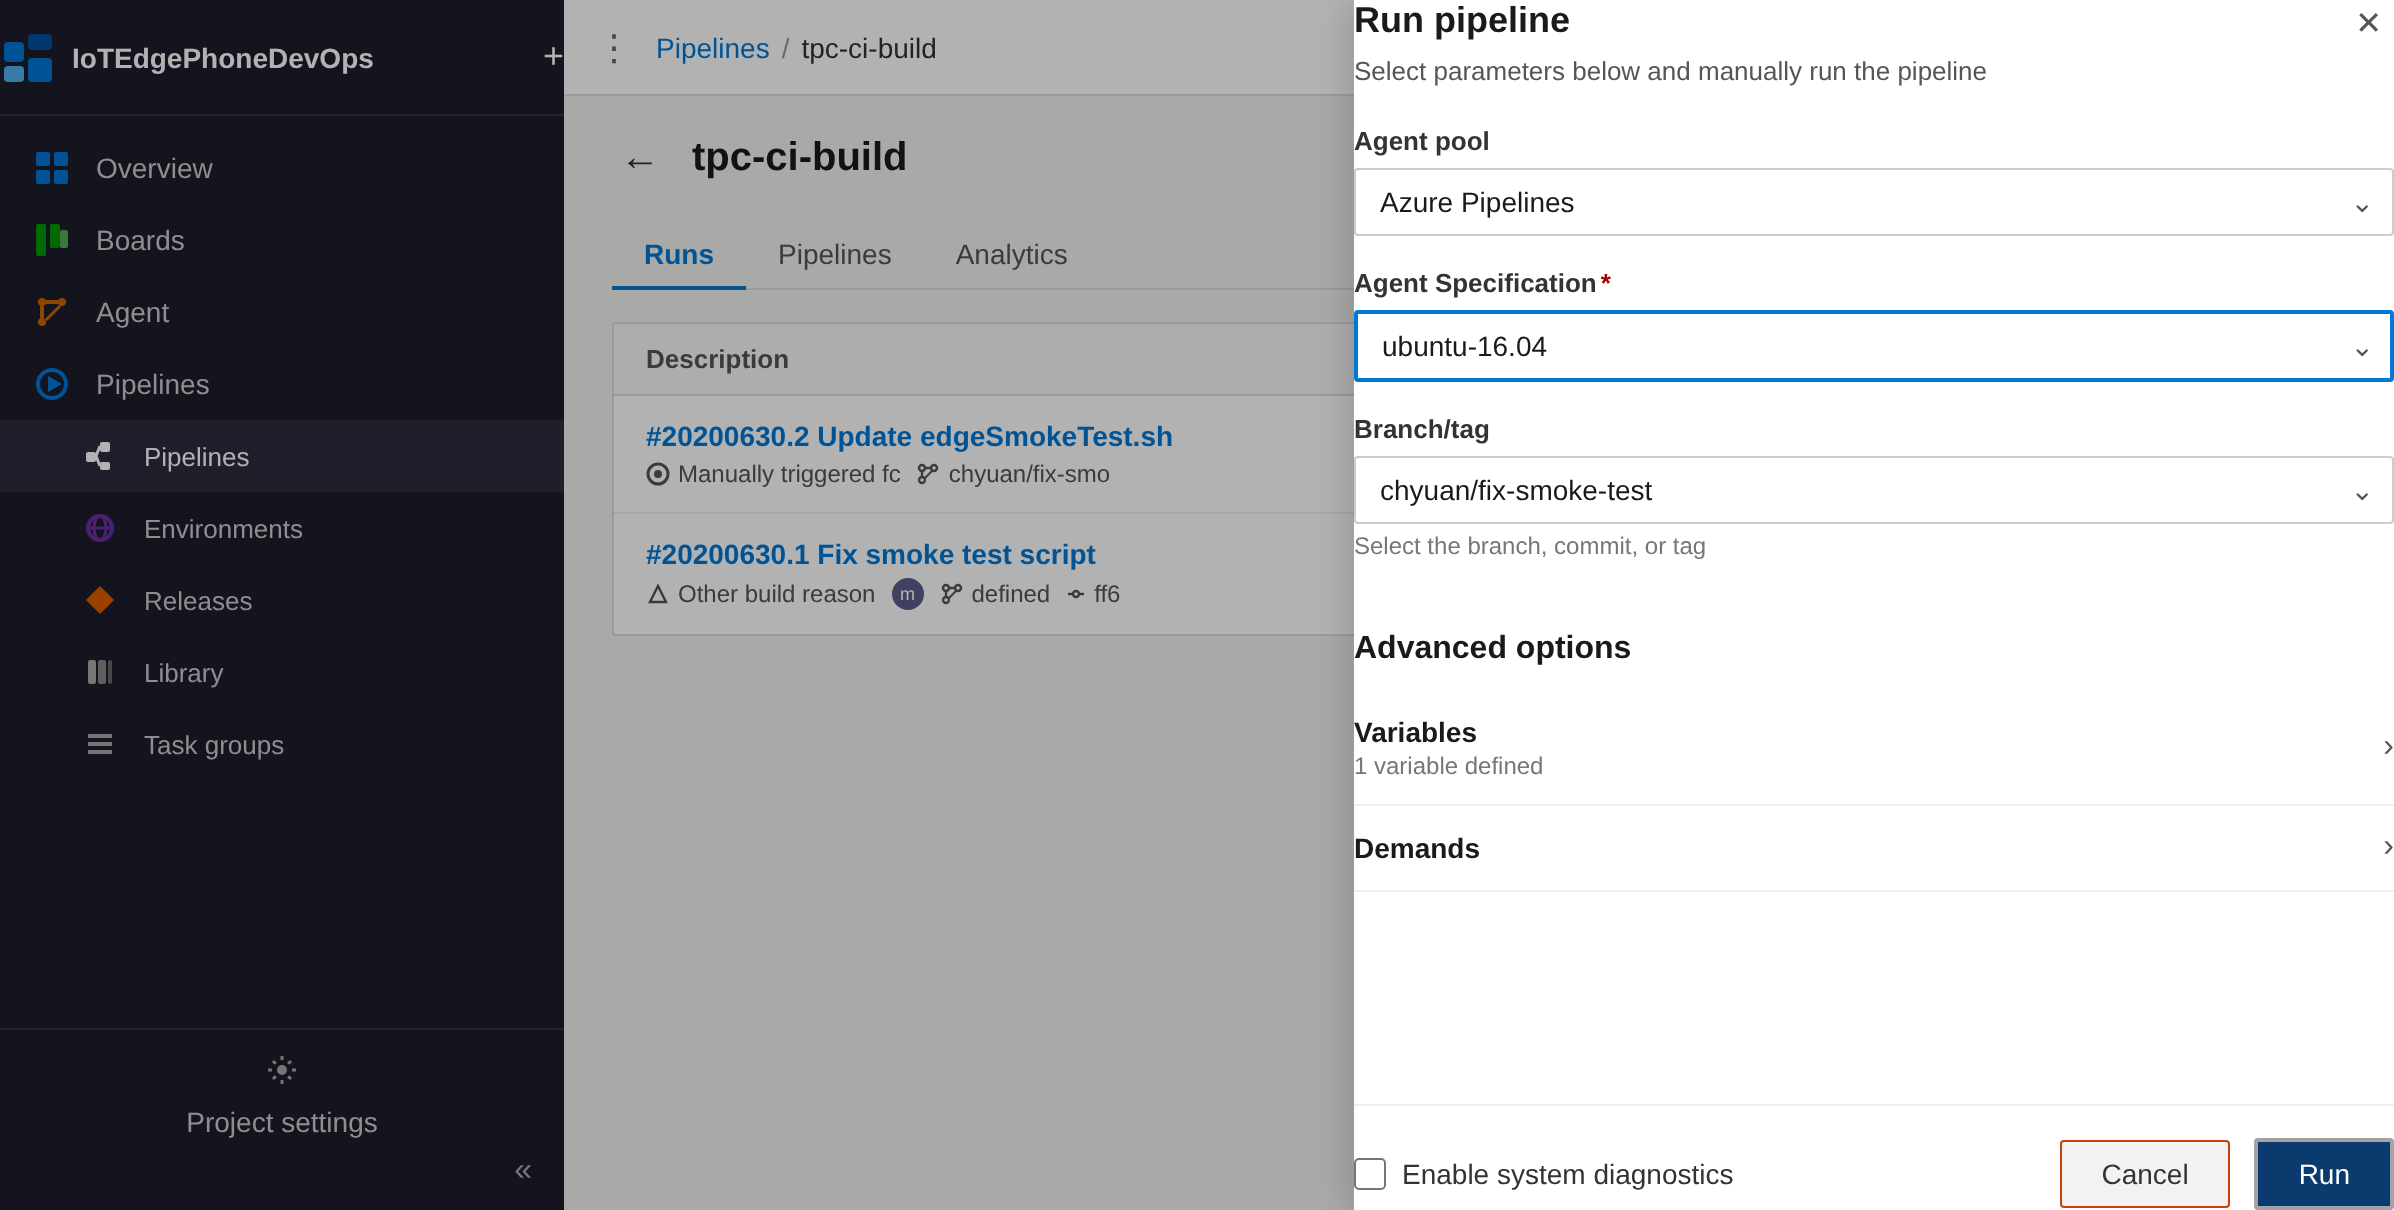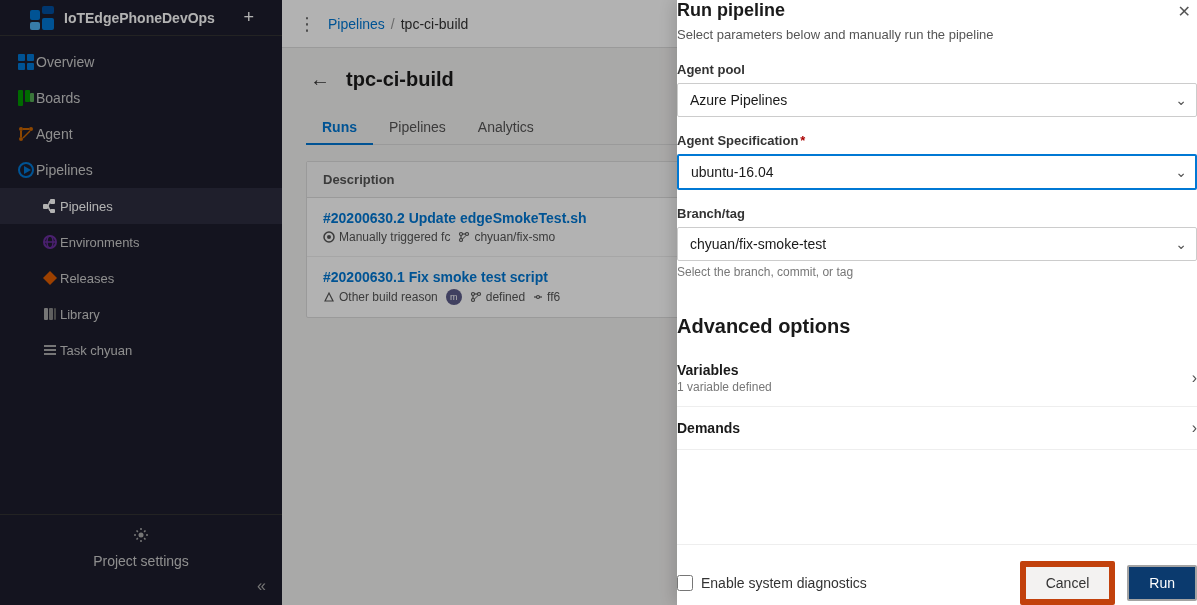--- a/index.html
+++ b/index.html
@@ -12,22 +12,22 @@
       background: #1e1e2d;
       display: flex;
       flex-direction: column;
       height: 100%;
       color: #fff;
     }
 
     .sidebar-header {
       display: flex;
       align-items: center;
-      padding: 0 28px;
-      height: 36px;
+      padding: 0 0;
+      height: 58px;
       background: #1e1e2d;
       border-bottom: 1px solid #333;
       gap: 8px;
     }
 
     .sidebar-logo {
       width: 28px;
       height: 28px;
       flex-shrink: 0;
     }
@@ -51,20 +51,21 @@
     .sidebar-nav {
       flex: 1;
       overflow-y: auto;
       padding: 8px 0;
     }
 
     .sidebar-item {
       display: flex;
       align-items: center;
       padding: 8px 16px;
+      gap: 12px;
       cursor: pointer;
       color: #ccc;
       font-size: 14px;
       transition: background 0.1s;
     }
 
     .sidebar-icon {
       width: 20px;
       height: 20px;
       display: flex;
@@ -323,21 +324,21 @@
       color: #555;
     }
 
     .form-hint {
       font-size: 12px;
       color: #777;
       margin-top: 4px;
     }
 
     .section-title {
-      font-size: 20px;
+      font-size: 16px;
       font-weight: 600;
       color: #1a1a1a;
       margin: 20px 0 12px;
     }
 
     .expand-row {
       display: flex;
       align-items: center;
       justify-content: space-between;
       padding: 12px 0;
@@ -386,21 +387,21 @@
       border: none;
       border-radius: 2px;
       cursor: pointer;
       font-size: 14px;
       font-weight: 500;
     }
 
     .btn-cancel {
       background: #f3f2f1;
       color: #333;
-      border: 6px solid #c2410c;
+      border: 1px solid #c2410c;
     }
 
     .btn-run {
       background: #0b3a6e;
       color: #fff;
       border: 2px solid #a3a3a3;
     }
 
     
     .sidebar-item.sub-active {
@@ -524,21 +525,21 @@
     </div>
 
     <div class="sidebar-item sub">
       <span class="sidebar-icon">
         <svg width="16" height="16" viewBox="0 0 16 16" fill="none">
           <line x1="2" y1="4" x2="14" y2="4" stroke="#aaa" stroke-width="2"></line>
           <line x1="2" y1="8" x2="14" y2="8" stroke="#aaa" stroke-width="2"></line>
           <line x1="2" y1="12" x2="14" y2="12" stroke="#aaa" stroke-width="2"></line>
         </svg>
       </span>
-      <span>Task chyuan</span>
+      <span>Task groups</span>
     </div>
   </div>
 
   <div class="sidebar-footer">
     <span class="sidebar-icon">
       <svg width="16" height="16" viewBox="0 0 16 16" fill="none">
         <circle cx="8" cy="8" r="2.5" fill="#aaa"></circle>
         <path d="M8 1v2M8 13v2M1 8h2M13 8h2M3.5 3.5l1.4 1.4M11.1 11.1l1.4 1.4M3.5 12.5l1.4-1.4M11.1 4.9l1.4-1.4" stroke="#aaa" stroke-width="1.5"></path>
       </svg>
     </span>

